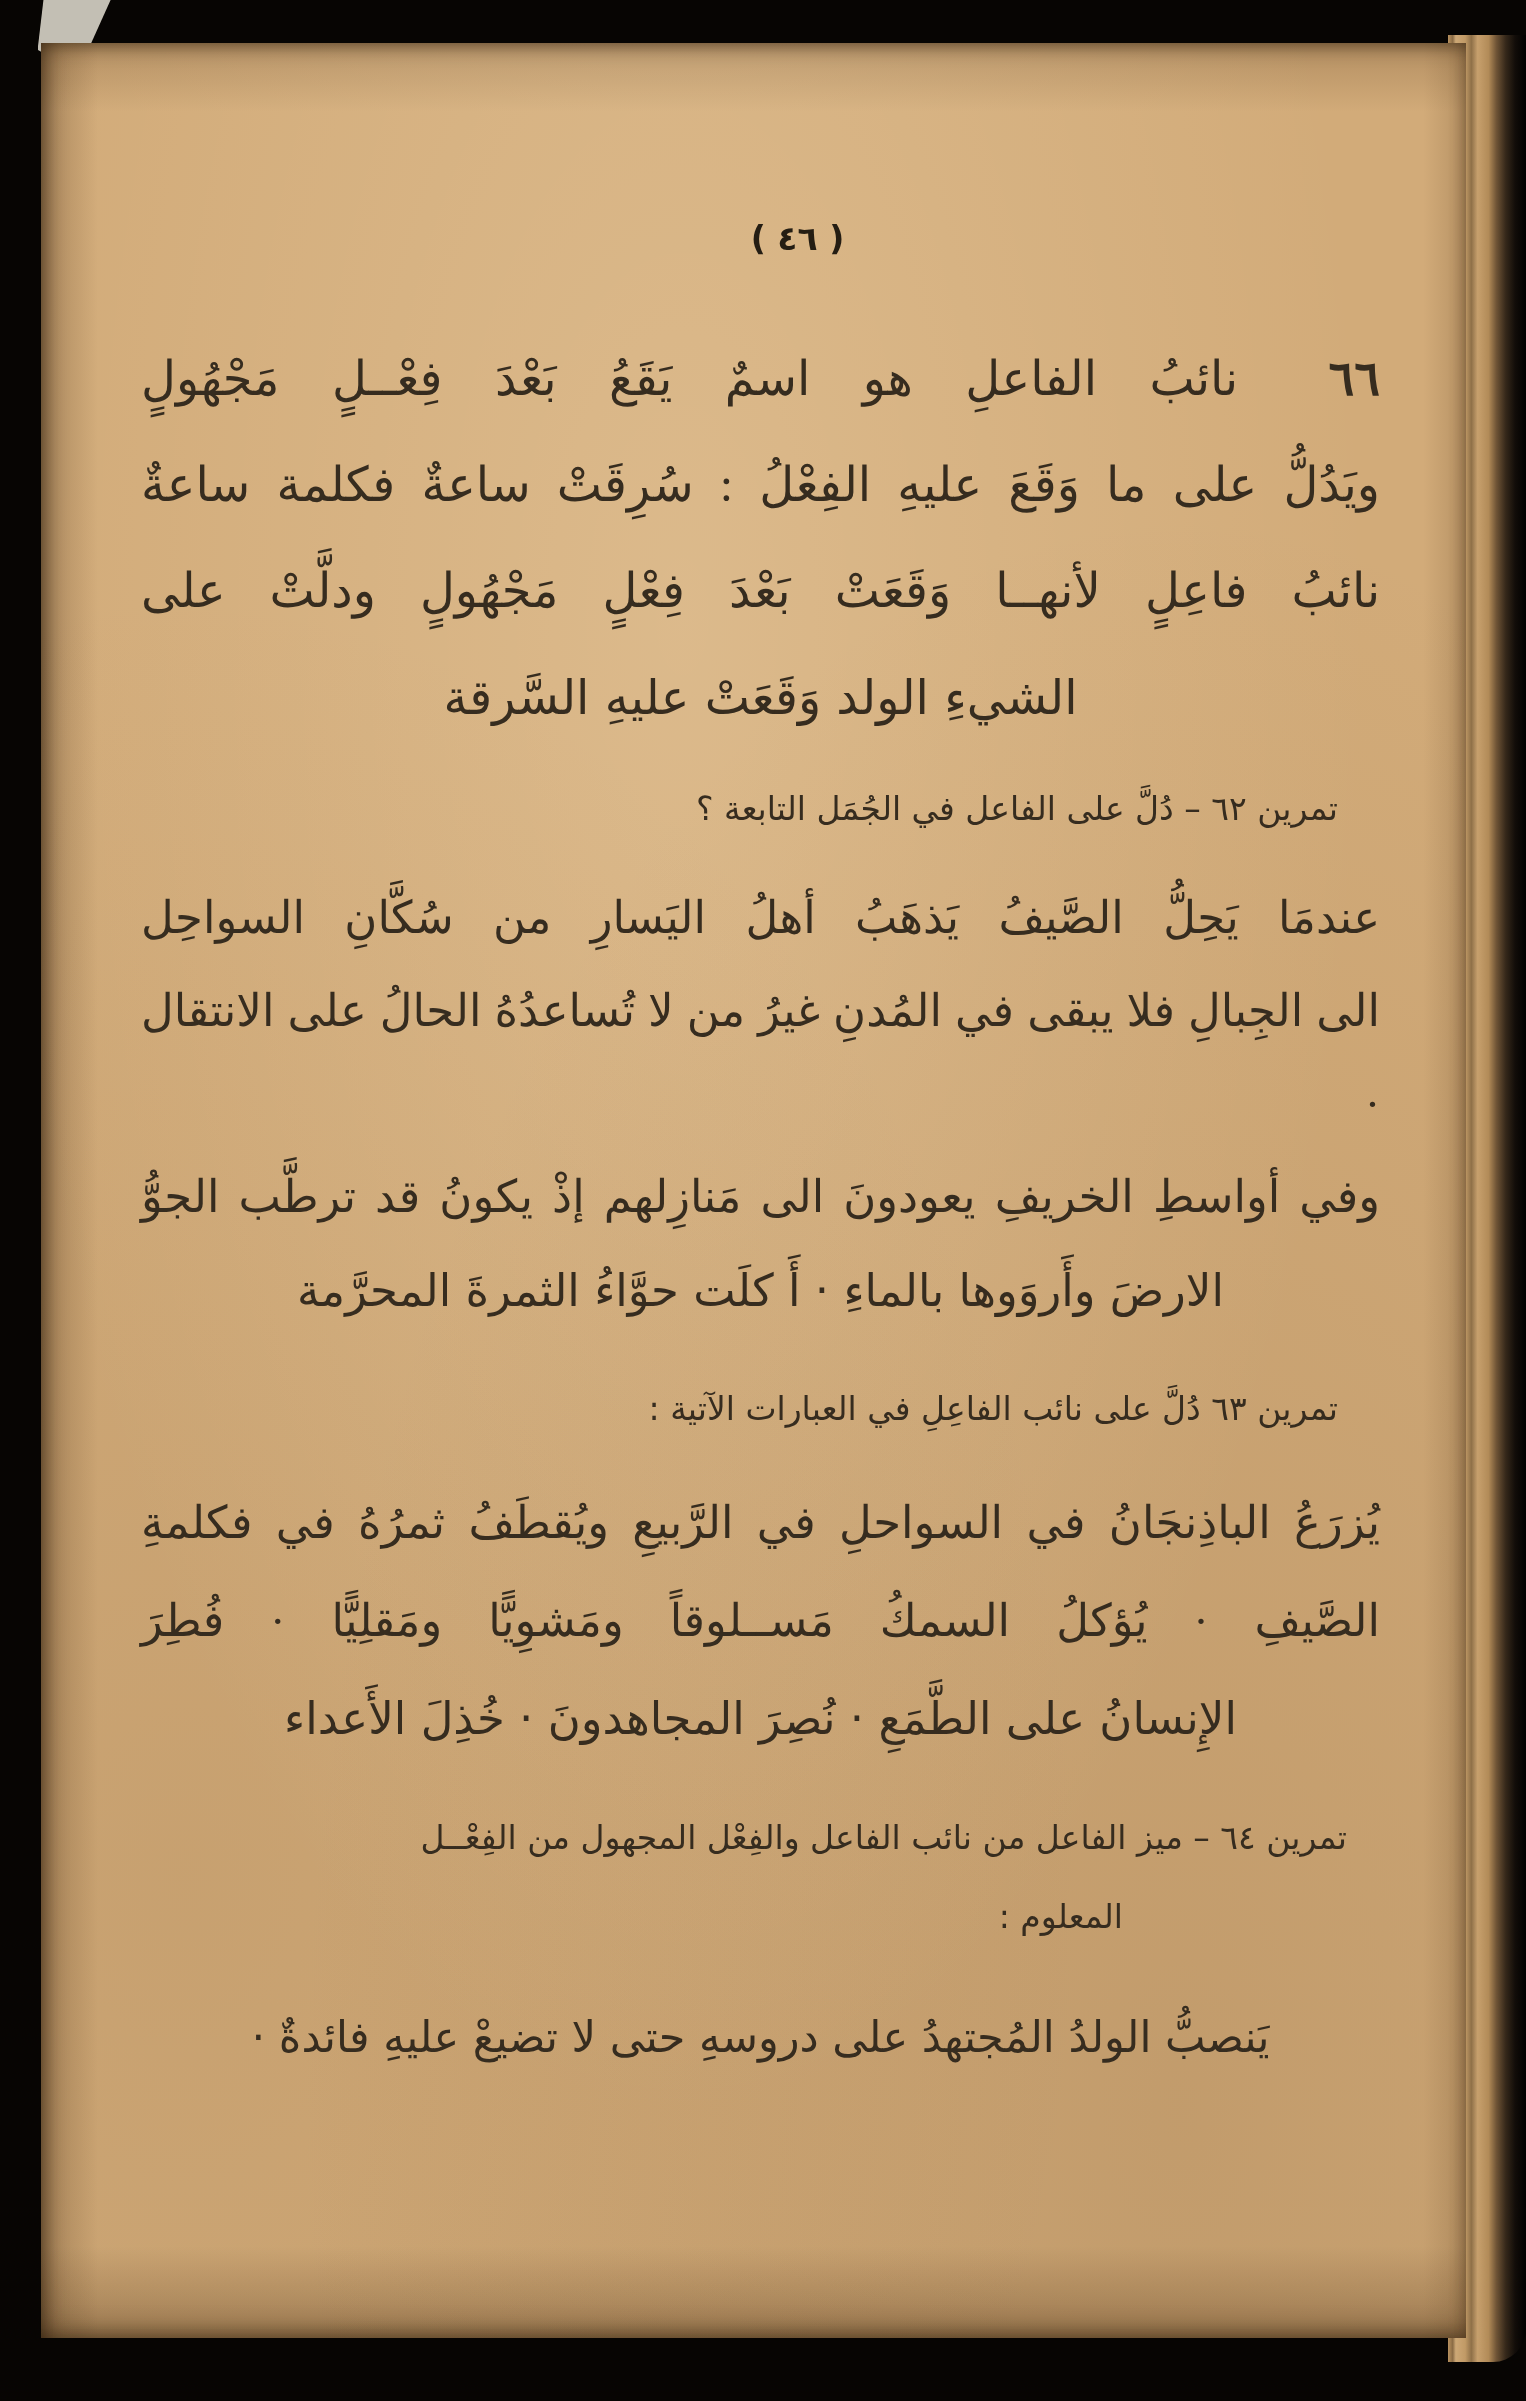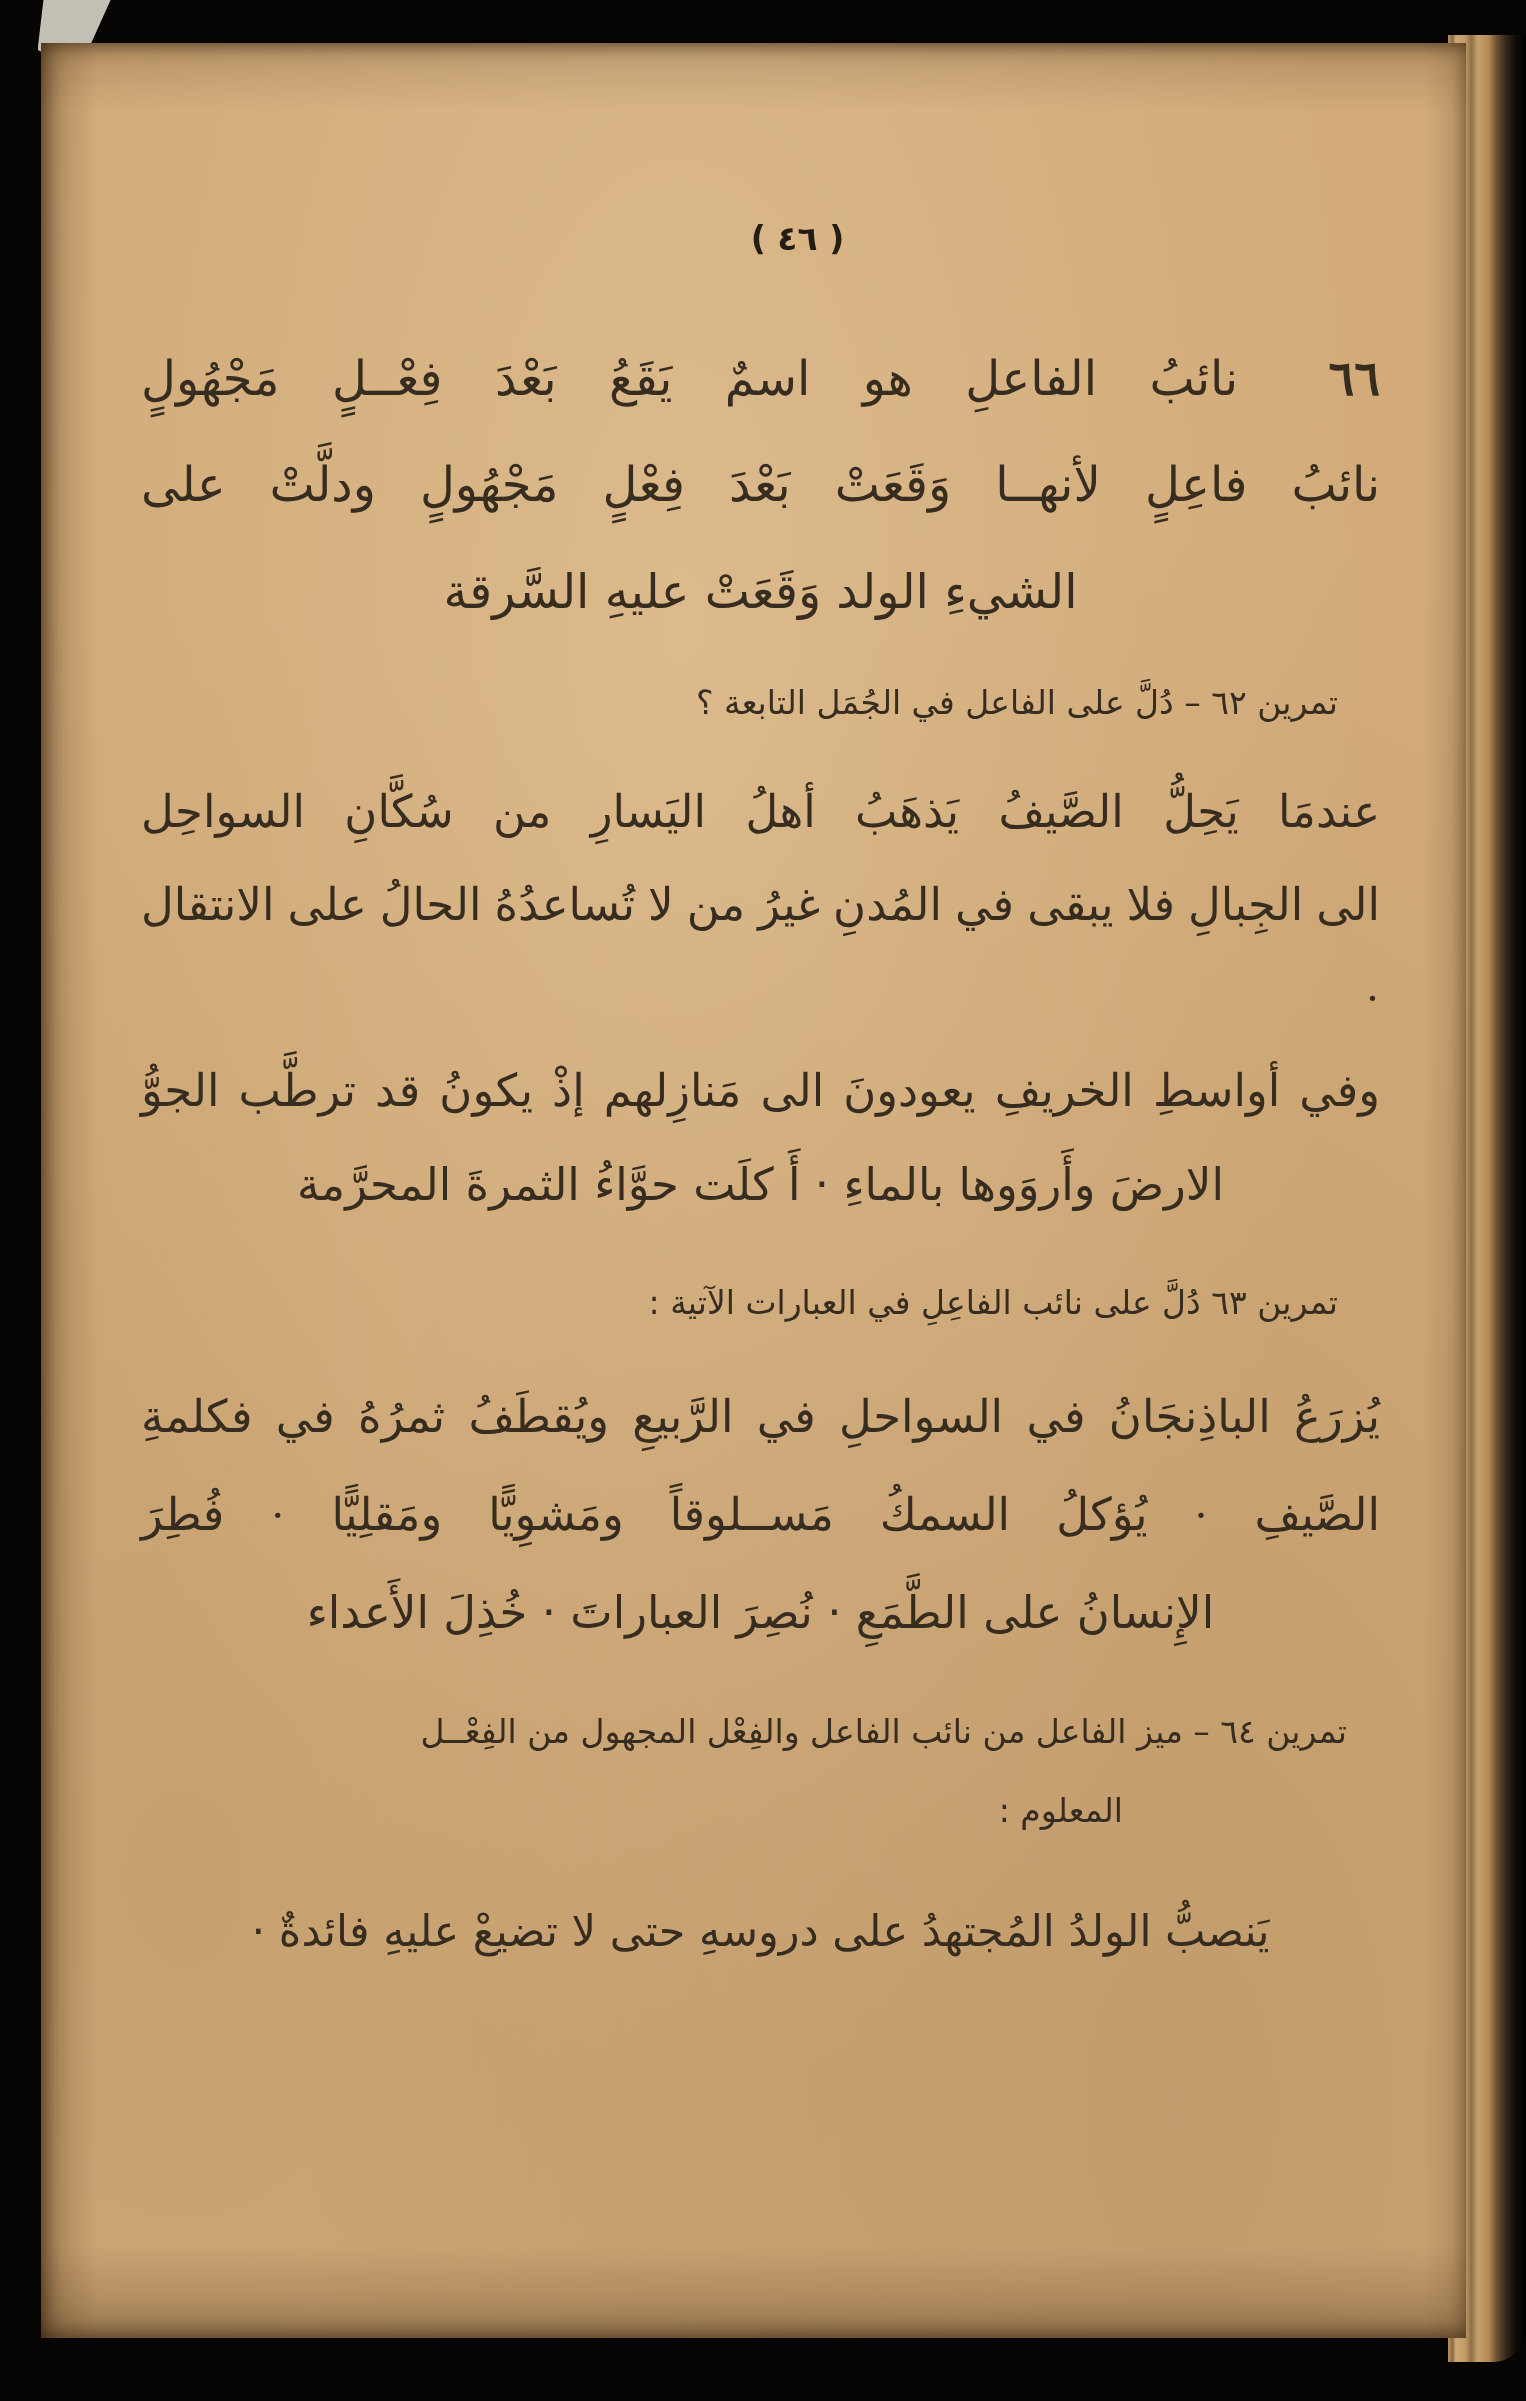--- a/index.html
+++ b/index.html
@@ -105,39 +105,40 @@
 
   <div class="paper">
 
     <div class="page-number">( ٤٦ )</div>
 
     <div class="definition">
       <div class="line just">
         <span class="para-num">٦٦</span>
         <span>نائبُ الفاعلِ هو اسمٌ يَقَعُ بَعْدَ فِعْــلٍ مَجْهُولٍ</span>
       </div>
+      <div class="line just">ويَدُلُّ على ما وَقَعَ عليهِ الفِعْلُ : سُرِقَتْ ساعةٌ فكلمة ساعةٌ</div>
       <div class="line just">نائبُ فاعِلٍ لأنهــا وَقَعَتْ بَعْدَ فِعْلٍ مَجْهُولٍ ودلَّتْ على</div>
       <div class="line cent">الشيءِ الولد وَقَعَتْ عليهِ السَّرقة</div>
     </div>
 
     <div class="exercise ex62">تمرين ٦٢ – دُلَّ على الفاعل في الجُمَل التابعة ؟</div>
 
     <div class="passage-1">
       <div class="line just">عندمَا يَحِلُّ الصَّيفُ يَذهَبُ أهلُ اليَسارِ من سُكَّانِ السواحِل</div>
       <div class="line just">الى الجِبالِ فلا يبقى في المُدنِ غيرُ من لا تُساعدُهُ الحالُ على الانتقال ·</div>
       <div class="line just">وفي أواسطِ الخريفِ يعودونَ الى مَنازِلهم إذْ يكونُ قد ترطَّب الجوُّ</div>
       <div class="line cent">الارضَ وأَروَوها بالماءِ · أَ كلَت حوَّاءُ الثمرةَ المحرَّمة</div>
     </div>
 
     <div class="exercise ex63">تمرين ٦٣ دُلَّ على نائب الفاعِلِ في العبارات الآتية :</div>
 
     <div class="passage-2">
       <div class="line just">يُزرَعُ الباذِنجَانُ في السواحلِ في الرَّبيعِ ويُقطَفُ ثمرُهُ في فكلمةِ</div>
       <div class="line just">الصَّيفِ · يُؤكلُ السمكُ مَســلوقاً ومَشوِيًّا ومَقلِيًّا · فُطِرَ</div>
-      <div class="line cent">الإِنسانُ على الطَّمَعِ · نُصِرَ العباراتَ · خُذِلَ الأَعداء</div>
+      <div class="line cent">الإِنسانُ على الطَّمَعِ · نُصِرَ المجاهدونَ · خُذِلَ الأَعداء</div>
     </div>
 
     <div class="exercise ex64">
       <div>تمرين ٦٤ – ميز الفاعل من نائب الفاعل والفِعْل المجهول من الفِعْــل</div>
       <div class="ex64-l2">المعلوم :</div>
     </div>
 
     <div class="closing line cent">يَنصبُّ الولدُ المُجتهدُ على دروسهِ حتى لا تضيعْ عليهِ فائدةٌ ·</div>
 
   </div>

